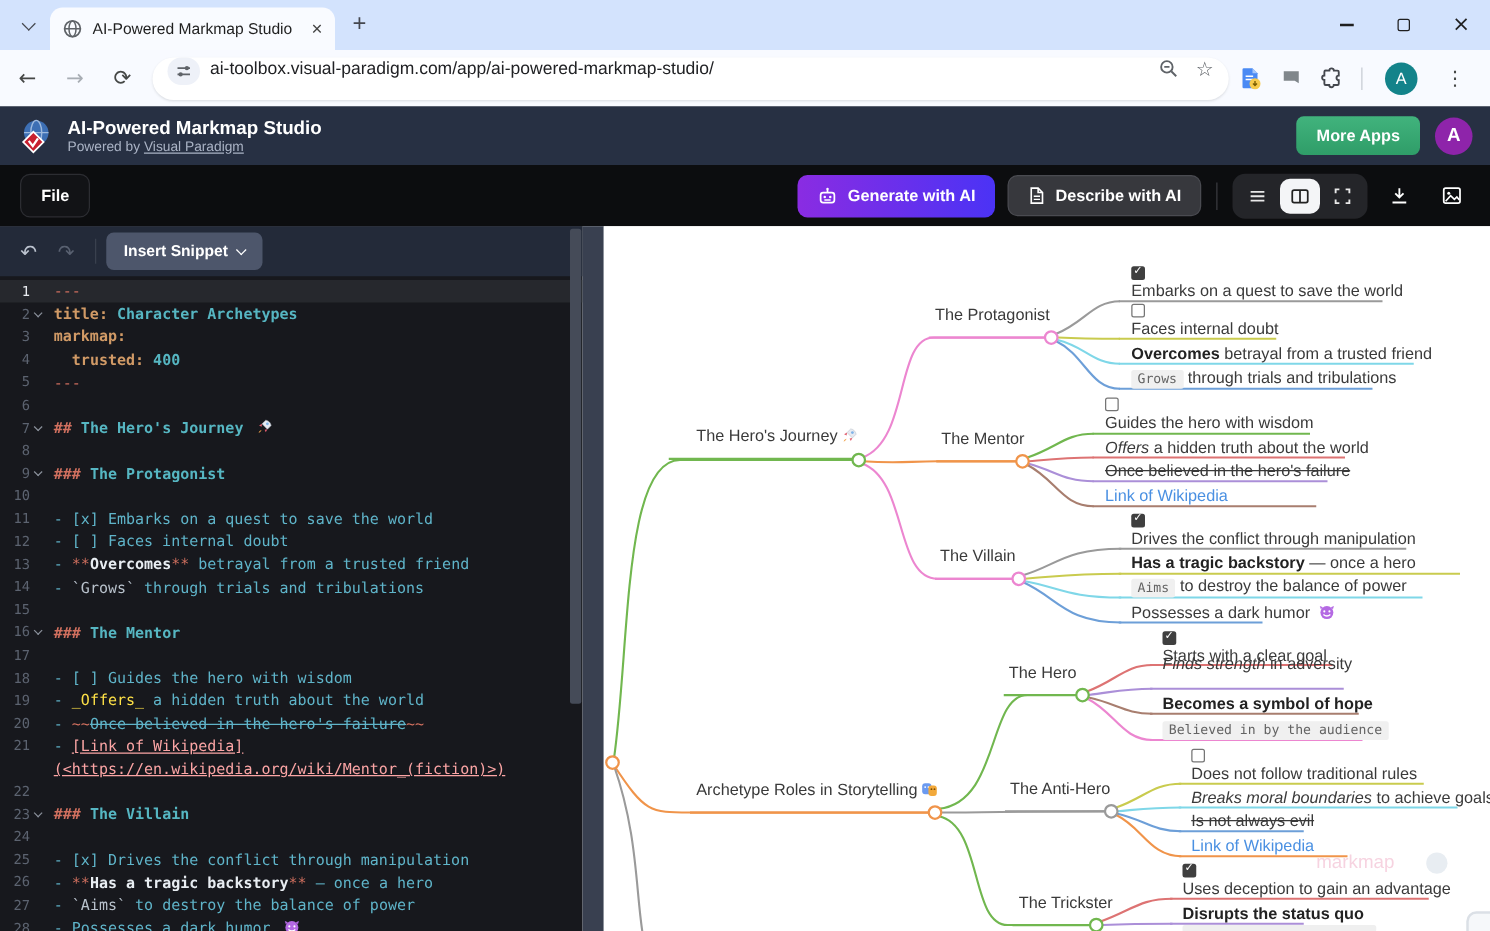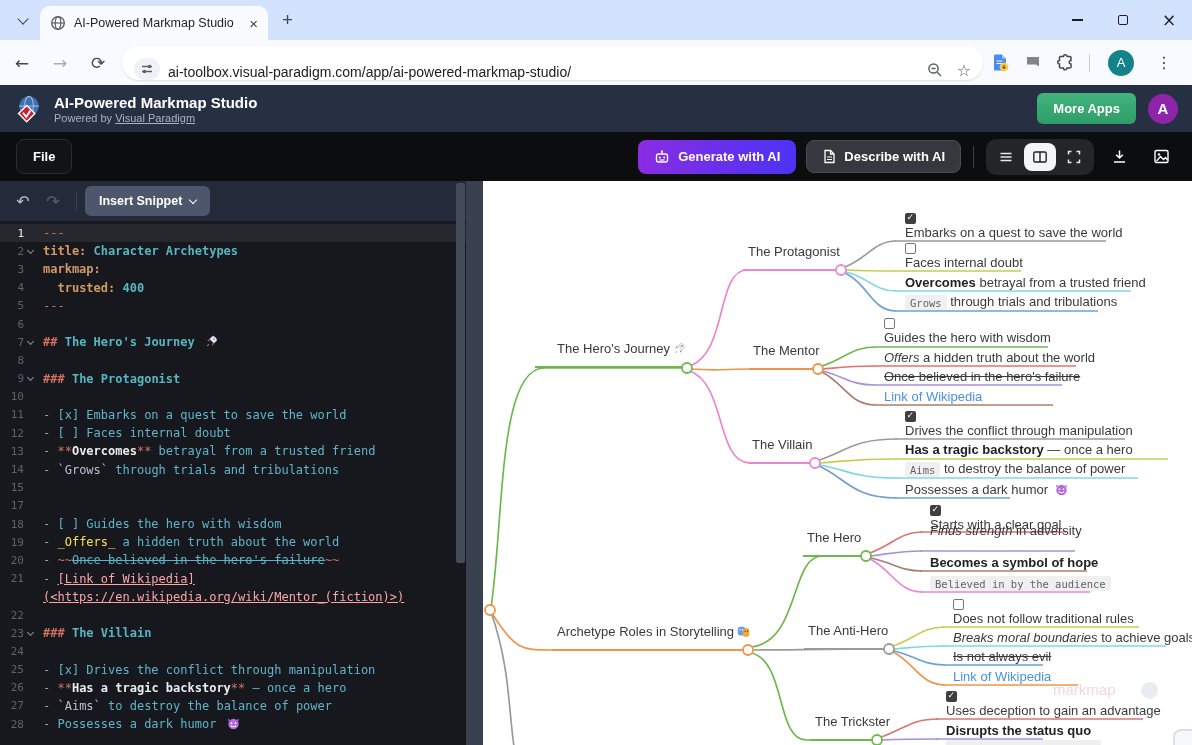--- a/index.html
+++ b/index.html
@@ -17,21 +17,21 @@
   .wincontrols{position:absolute;right:0;top:0;height:40px;display:flex;align-items:center;}
   .winbtn{width:46px;height:40px;display:flex;align-items:center;justify-content:center;color:#1f1f1f;}
   .win-min{width:11px;height:1.6px;background:#1f1f1f;}
   .win-max{width:10px;height:10px;border:1.4px solid #1f1f1f;border-radius:2px;}
   .win-close{font-size:17px;font-family:"DejaVu Sans",sans-serif;}
 
   
   #navbar{position:absolute;left:0;top:40px;width:1192px;height:45px;background:#f8faff;display:flex;align-items:center;}
   .navicon{width:32px;height:32px;display:flex;align-items:center;justify-content:center;font-family:"DejaVu Sans",sans-serif;font-size:17px;color:#454746;margin-left:6px;}
   .navicon.dim{color:#a8adb4;}
-  #omnibox{flex:1;height:34px;margin:0 8px;display:flex;align-items:flex-end;background:#fff;border-radius:17px;padding:0 12px;box-shadow:0 1px 2px rgba(60,64,67,.15);}
+  #omnibox{flex:1;height:34px;margin:0 8px;display:flex;align-items:flex-start;background:#fff;border-radius:17px;padding:0 12px;box-shadow:0 1px 2px rgba(60,64,67,.15);}
   .siteinfo{width:26px;height:22px;background:#eef1f8;border-radius:11px;display:flex;align-items:center;justify-content:center;margin-right:8px;}
   #url{font-size:14px;color:#202124;white-space:nowrap;}
   .omni-right{margin-left:auto;display:flex;align-items:center;gap:14px;}
   .extarea{display:flex;align-items:center;gap:14px;margin-right:10px;}
   .vsep{width:1px;height:18px;background:#c6cbd4;}
   .avatar-sm{width:26px;height:26px;border-radius:50%;background:#13838a;color:#fff;font-size:13px;display:flex;align-items:center;justify-content:center;margin:0 4px;}
   .kebab{font-size:16px;color:#454746;margin:0 10px 0 4px;font-family:"DejaVu Sans",sans-serif;}
   .star{font-size:16px;color:#5f6368;font-family:"DejaVu Sans",sans-serif;}
 
   
@@ -278,20 +278,21 @@
               <path d="M4.4 9.6c-1 .2-2.2 1.5-2.4 2.5 1-.2 2.3-1.4 2.5-2.4z" fill="#f0a24a"></path>
             </svg></span></div>
         <div class="row"><span class="ln">8</span><span class="foldcol"></span><span class="codetext"></span></div>
         <div class="row"><span class="ln">9</span><span class="foldcol"><span class="fold"></span></span><span class="codetext"><span class="tok-punct">### </span><span class="tok-head">The Protagonist</span></span></div>
         <div class="row"><span class="ln">10</span><span class="foldcol"></span><span class="codetext"></span></div>
         <div class="row"><span class="ln">11</span><span class="foldcol"></span><span class="codetext"><span class="tok-text">- [x] Embarks on a quest to save the world</span></span></div>
         <div class="row"><span class="ln">12</span><span class="foldcol"></span><span class="codetext"><span class="tok-text">- [ ] Faces internal doubt</span></span></div>
         <div class="row"><span class="ln">13</span><span class="foldcol"></span><span class="codetext"><span class="tok-text">- </span><span class="tok-mark">**</span><span class="tok-boldw">Overcomes</span><span class="tok-mark">**</span><span class="tok-text"> betrayal from a trusted friend</span></span></div>
         <div class="row"><span class="ln">14</span><span class="foldcol"></span><span class="codetext"><span class="tok-text">- </span><span class="tok-code">`Grows`</span><span class="tok-text"> through trials and tribulations</span></span></div>
         <div class="row"><span class="ln">15</span><span class="foldcol"></span><span class="codetext"></span></div>
+        <div class="row"><span class="ln">16</span><span class="foldcol"><span class="fold"></span></span><span class="codetext"><span class="tok-punct">### </span><span class="tok-head">The Mentor</span></span></div>
         <div class="row"><span class="ln">17</span><span class="foldcol"></span><span class="codetext"></span></div>
         <div class="row"><span class="ln">18</span><span class="foldcol"></span><span class="codetext"><span class="tok-text">- [ ] Guides the hero with wisdom</span></span></div>
         <div class="row"><span class="ln">19</span><span class="foldcol"></span><span class="codetext"><span class="tok-text">- </span><span class="tok-ital">_Offers_</span><span class="tok-text"> a hidden truth about the world</span></span></div>
         <div class="row"><span class="ln">20</span><span class="foldcol"></span><span class="codetext"><span class="tok-text">- </span><span class="tok-mark">~~</span><span class="tok-strike">Once believed in the hero's failure</span><span class="tok-mark">~~</span></span></div>
         <div class="row"><span class="ln">21</span><span class="foldcol"></span><span class="codetext"><span class="tok-text">- </span><span class="tok-link">[Link of Wikipedia]</span></span></div>
         <div class="row"><span class="ln"></span><span class="foldcol"></span><span class="codetext"><span class="tok-link">(&lt;https://en.wikipedia.org/wiki/Mentor_(fiction)&gt;)</span></span></div>
         <div class="row"><span class="ln">22</span><span class="foldcol"></span><span class="codetext"></span></div>
         <div class="row"><span class="ln">23</span><span class="foldcol"><span class="fold"></span></span><span class="codetext"><span class="tok-punct">### </span><span class="tok-head">The Villain</span></span></div>
         <div class="row"><span class="ln">24</span><span class="foldcol"></span><span class="codetext"></span></div>
         <div class="row"><span class="ln">25</span><span class="foldcol"></span><span class="codetext"><span class="tok-text">- [x] Drives the conflict through manipulation</span></span></div>

